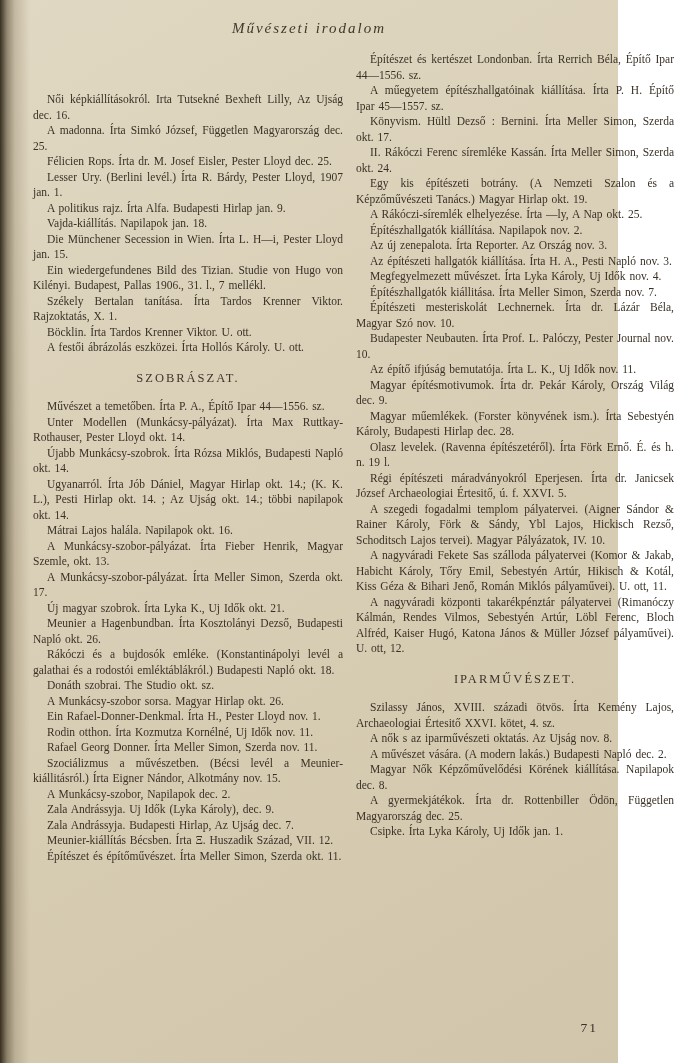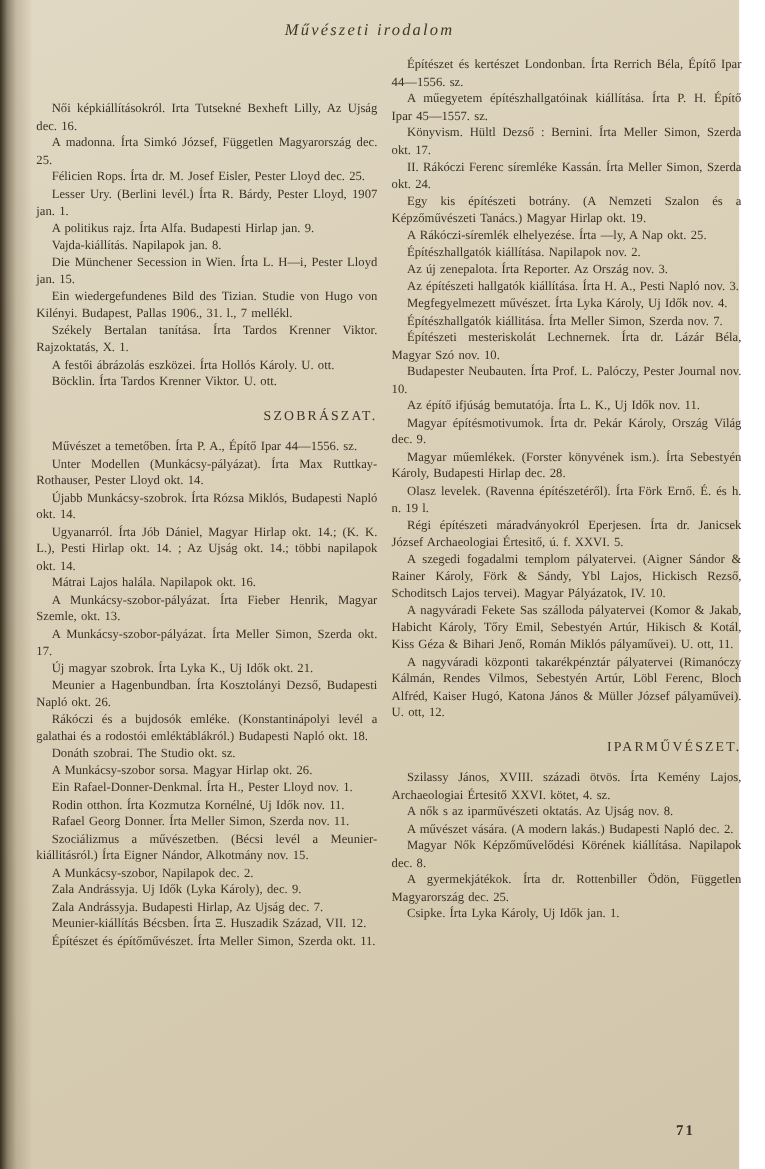--- a/index.html
+++ b/index.html
@@ -1,20 +1,20 @@
 <!DOCTYPE html>
 <html><head>
 <meta charset="utf-8">
 <style>
   html,body { margin:0; padding:0; }
   body { width:695px; height:1063px; overflow:hidden; }
 
   .page {
     position:relative;
-    width:672px; height:1063px;
+    width:618px; height:1063px;
     background:
       linear-gradient(90deg, rgba(46,38,24,0.95) 0px, rgba(80,68,46,0.55) 7px, rgba(110,96,66,0.25) 15px, rgba(0,0,0,0) 30px),
       linear-gradient(150deg, #e1d8c3 0%, #d9cfb6 45%, #d1c6ab 100%);
     font-family:"Liberation Serif","DejaVu Serif",serif;
     color:#3a3126;
   }
 
   .running-head {
     position:absolute; top:20px; left:0; width:100%;
     text-align:center;
@@ -33,55 +33,54 @@
   }
   .column.left  { left:33px;  width:310px;margin-top:40px; }
   .column.right { left:356px; width:318px; }
 
   .entry {
     margin:0;
     text-indent:14px;
   }
 
   .section-heading {
-    text-align:right;
+    text-align:center;
     text-indent:0;
     font-size:12.5px;
     letter-spacing:2px;
     margin:15px 0 13px 0;
     color:#3e342a;
   }
 
   .page-number {
     position:absolute;
-    top:1020px; right:40px;
+    top:1020px; right:20px;
     font-size:13.5px;
     letter-spacing:2px;
     color:#3a3126;
-    font-weight:bold;
   }
 </style>
 </head>
 <body>
 
 <div class="page">
   <div class="running-head">Művészeti irodalom</div>
 
   <div class="column left">
       <p class="entry">Női képkiállításokról. Irta Tutsekné Bexheft Lilly, Az Ujság dec. 16.</p>
       <p class="entry">A madonna. Írta Simkó József, Független Magyarország dec. 25.</p>
       <p class="entry">Félicien Rops. Írta dr. M. Josef Eisler, Pester Lloyd dec. 25.</p>
       <p class="entry">Lesser Ury. (Berlini levél.) Írta R. Bárdy, Pester Lloyd, 1907 jan. 1.</p>
       <p class="entry">A politikus rajz. Írta Alfa. Budapesti Hirlap jan. 9.</p>
-      <p class="entry">Vajda-kiállítás. Napilapok jan. 8.</p>
+      <p class="entry">Vajda-kiállítás. Napilapok jan. 18.</p>
       <p class="entry">Die Münchener Secession in Wien. Írta L. H—i, Pester Lloyd jan. 15.</p>
       <p class="entry">Ein wiedergefundenes Bild des Tizian. Studie von Hugo von Kilényi. Budapest, Pallas 1906., 31. l., 7 mellékl.</p>
       <p class="entry">Székely Bertalan tanítása. Írta Tardos Krenner Viktor. Rajzoktatás, X. 1.</p>
+      <p class="entry">Böcklin. Írta Tardos Krenner Viktor. U. ott.</p>
       <p class="entry">A festői ábrázolás eszközei. Írta Hollós Károly. U. ott.</p>
-      <p class="entry">Böcklin. Írta Tardos Krenner Viktor. U. ott.</p>
       <div class="section-heading">SZOBRÁSZAT.</div>
       <p class="entry">Művészet a temetőben. Írta P. A., Építő Ipar 44—1556. sz.</p>
       <p class="entry">Unter Modellen (Munkácsy-pályázat). Írta Max Ruttkay-Rothauser, Pester Lloyd okt. 14.</p>
       <p class="entry">Újabb Munkácsy-szobrok. Írta Rózsa Miklós, Budapesti Napló okt. 14.</p>
       <p class="entry">Ugyanarról. Írta Jób Dániel, Magyar Hirlap okt. 14.; (K. K. L.), Pesti Hirlap okt. 14. ; Az Ujság okt. 14.; többi napilapok okt. 14.</p>
       <p class="entry">Mátrai Lajos halála. Napilapok okt. 16.</p>
       <p class="entry">A Munkácsy-szobor-pályázat. Írta Fieber Henrik, Magyar Szemle, okt. 13.</p>
       <p class="entry">A Munkácsy-szobor-pályázat. Írta Meller Simon, Szerda okt. 17.</p>
       <p class="entry">Új magyar szobrok. Írta Lyka K., Uj Idők okt. 21.</p>
       <p class="entry">Meunier a Hagenbundban. Írta Kosztolányi Dezső, Budapesti Napló okt. 26.</p>

